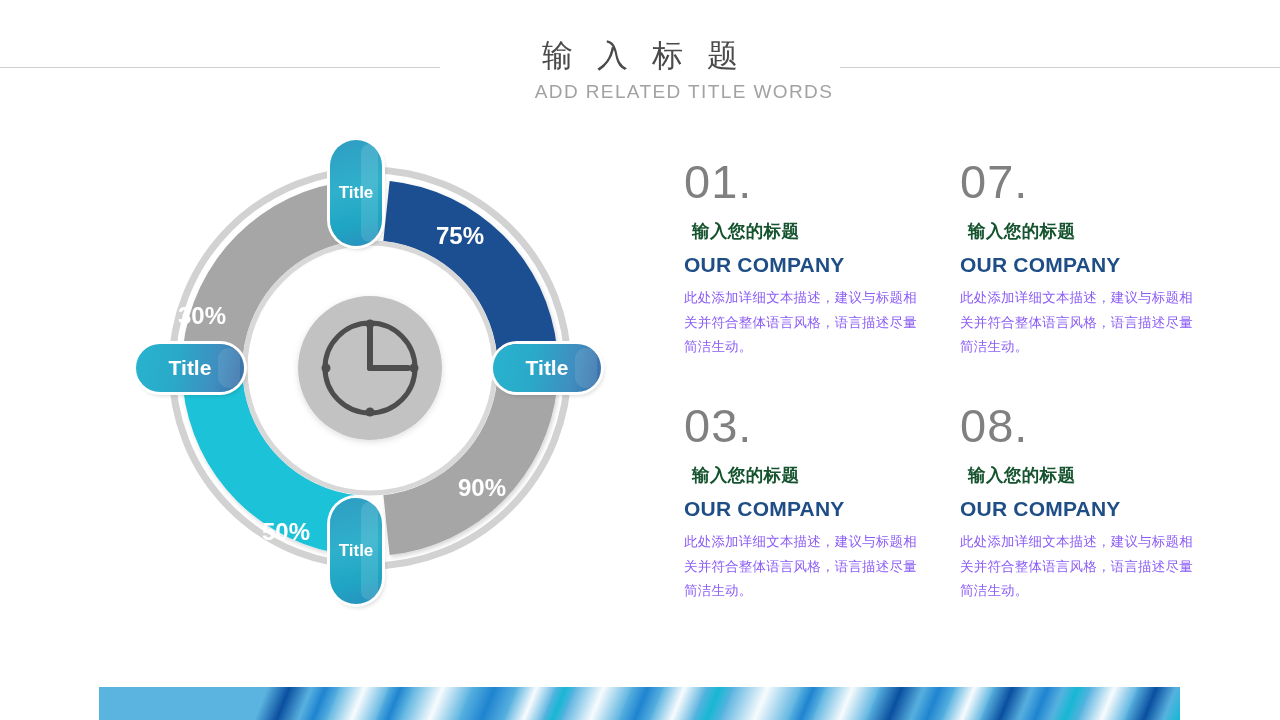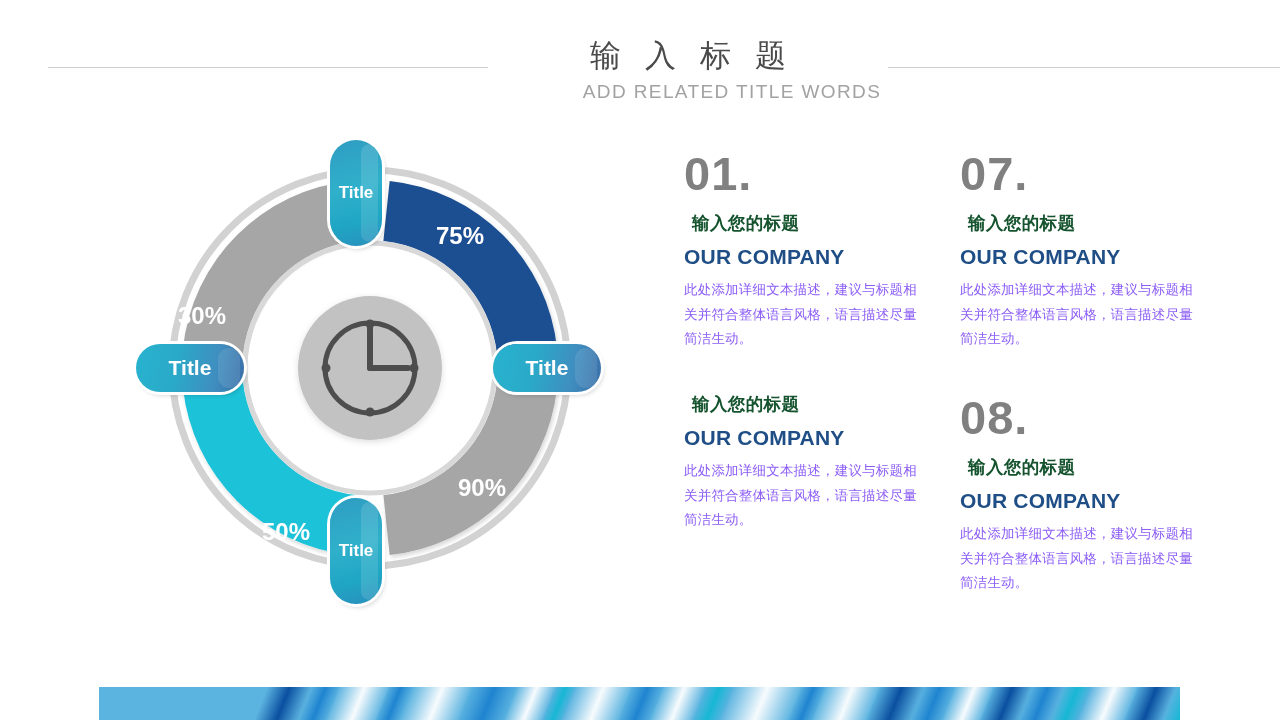--- a/index.html
+++ b/index.html
@@ -3,21 +3,21 @@
 <meta charset="utf-8">
 <style>
   html,body{margin:0;padding:0;}
   body{
     width:1280px;height:720px;overflow:hidden;background:#ffffff;
     font-family:"Liberation Sans","DejaVu Sans",sans-serif;position:relative;
   }
   .stage{position:absolute;inset:0;}
 
   
-  .hdr{position:absolute;left:0;top:0;width:1032px;height:120px;margin-left:48px;}
+  .hdr{position:absolute;left:0;top:0;width:1032px;height:120px;}
   .rule{position:absolute;top:67px;height:1px;background:#cfcfcf;}
   .rule.l{left:0;width:440px;}
   .rule.r{left:840px;width:440px;}
   .title-cn{
     position:absolute;left:0;top:40px;width:1280px;text-align:center;
     font-size:31px;color:#4a4a4a;letter-spacing:24px;text-indent:24px;
     font-weight:400;line-height:1;
   }
   .title-en{
     position:absolute;left:0;top:82px;width:1280px;text-align:center;
@@ -59,22 +59,22 @@
   .pill-right{left:493px;top:344px;}
 
   
   .blocks{position:absolute;left:684px;top:142px;width:580px;}
   .blk{position:absolute;width:236px;}
   .blk.c0{left:0px;  top:0px;}
   .blk.c1{left:276px;top:0px;}
   .blk.c2{left:0px;  top:244px;}
   .blk.c3{left:276px;top:244px;}
   .num{
-    font-size:47px;color:#808080;font-weight:700;line-height:1;
-    letter-spacing:1px;margin:8px 0 16px 0;
+    font-size:47px;color:#808080;font-weight:400;line-height:1;
+    letter-spacing:1px;margin:16px 0 16px 0;
   }
   .h-cn{
     font-size:17.5px;color:#14532d;font-weight:bold;line-height:1.25;margin:8px;
     letter-spacing:.4px;
   }
   .h-en{
     font-size:21px;color:#1f4e86;font-weight:bold;line-height:1.3;margin:0 0 8px 0;
     letter-spacing:.2px;
   }
   .body{
@@ -170,20 +170,21 @@
     </div>
 
     <div class="blk c1">
       <div class="num">07.</div>
       <div class="h-cn">输入您的标题</div>
       <div class="h-en">OUR COMPANY</div>
       <div class="body">此处添加详细文本描述，建议与标题相关并符合整体语言风格，语言描述尽量简洁生动。</div>
     </div>
 
     <div class="blk c2">
+      <div class="num">03.</div>
       <div class="h-cn">输入您的标题</div>
       <div class="h-en">OUR COMPANY</div>
       <div class="body">此处添加详细文本描述，建议与标题相关并符合整体语言风格，语言描述尽量简洁生动。</div>
     </div>
 
     <div class="blk c3">
       <div class="num">08.</div>
       <div class="h-cn">输入您的标题</div>
       <div class="h-en">OUR COMPANY</div>
       <div class="body">此处添加详细文本描述，建议与标题相关并符合整体语言风格，语言描述尽量简洁生动。</div>

